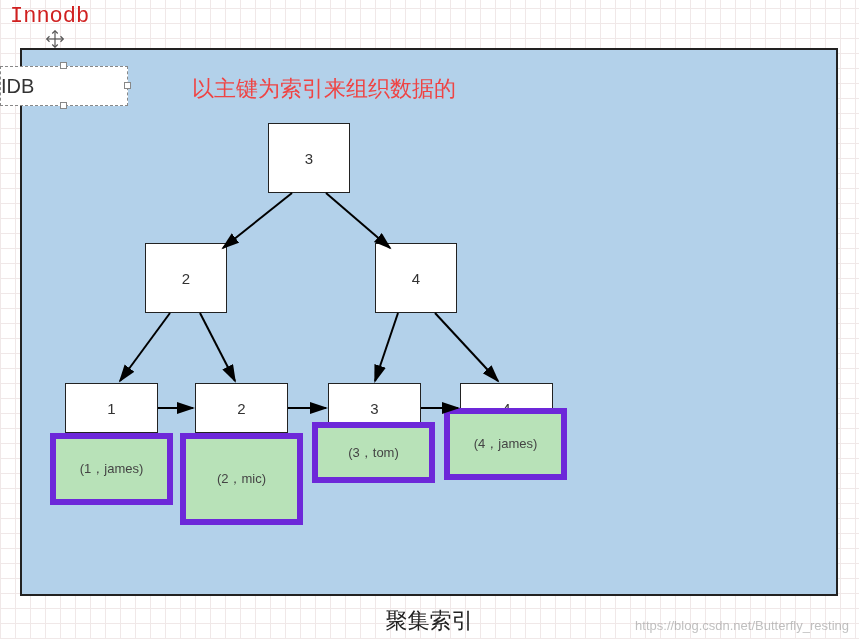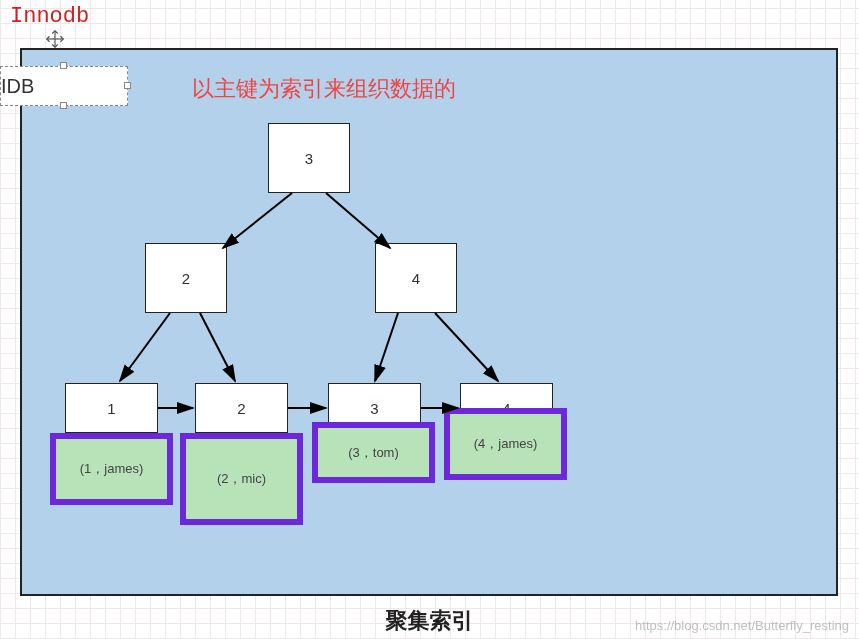--- a/index.html
+++ b/index.html
@@ -66,21 +66,20 @@
       color: #ef4444;
     }
     .caption {
       position: absolute;
       top: 606px;
       left: 0;
       width: 859px;
       text-align: center;
       font-size: 22px;
       color: #222;
-      font-weight: bold;
     }
     .watermark {
       position: absolute;
       bottom: 6px;
       right: 10px;
       font-size: 13px;
       color: rgba(150,150,150,0.6);
       font-family: Arial, sans-serif;
       text-align: right;
     }

